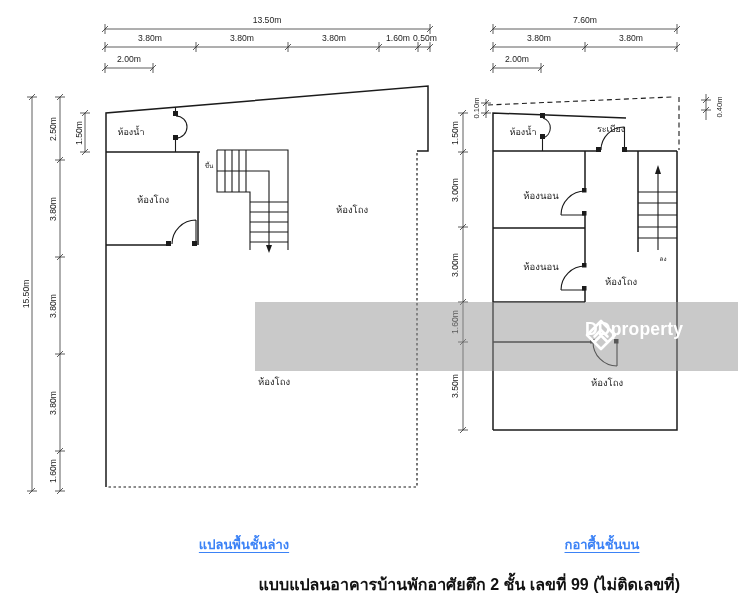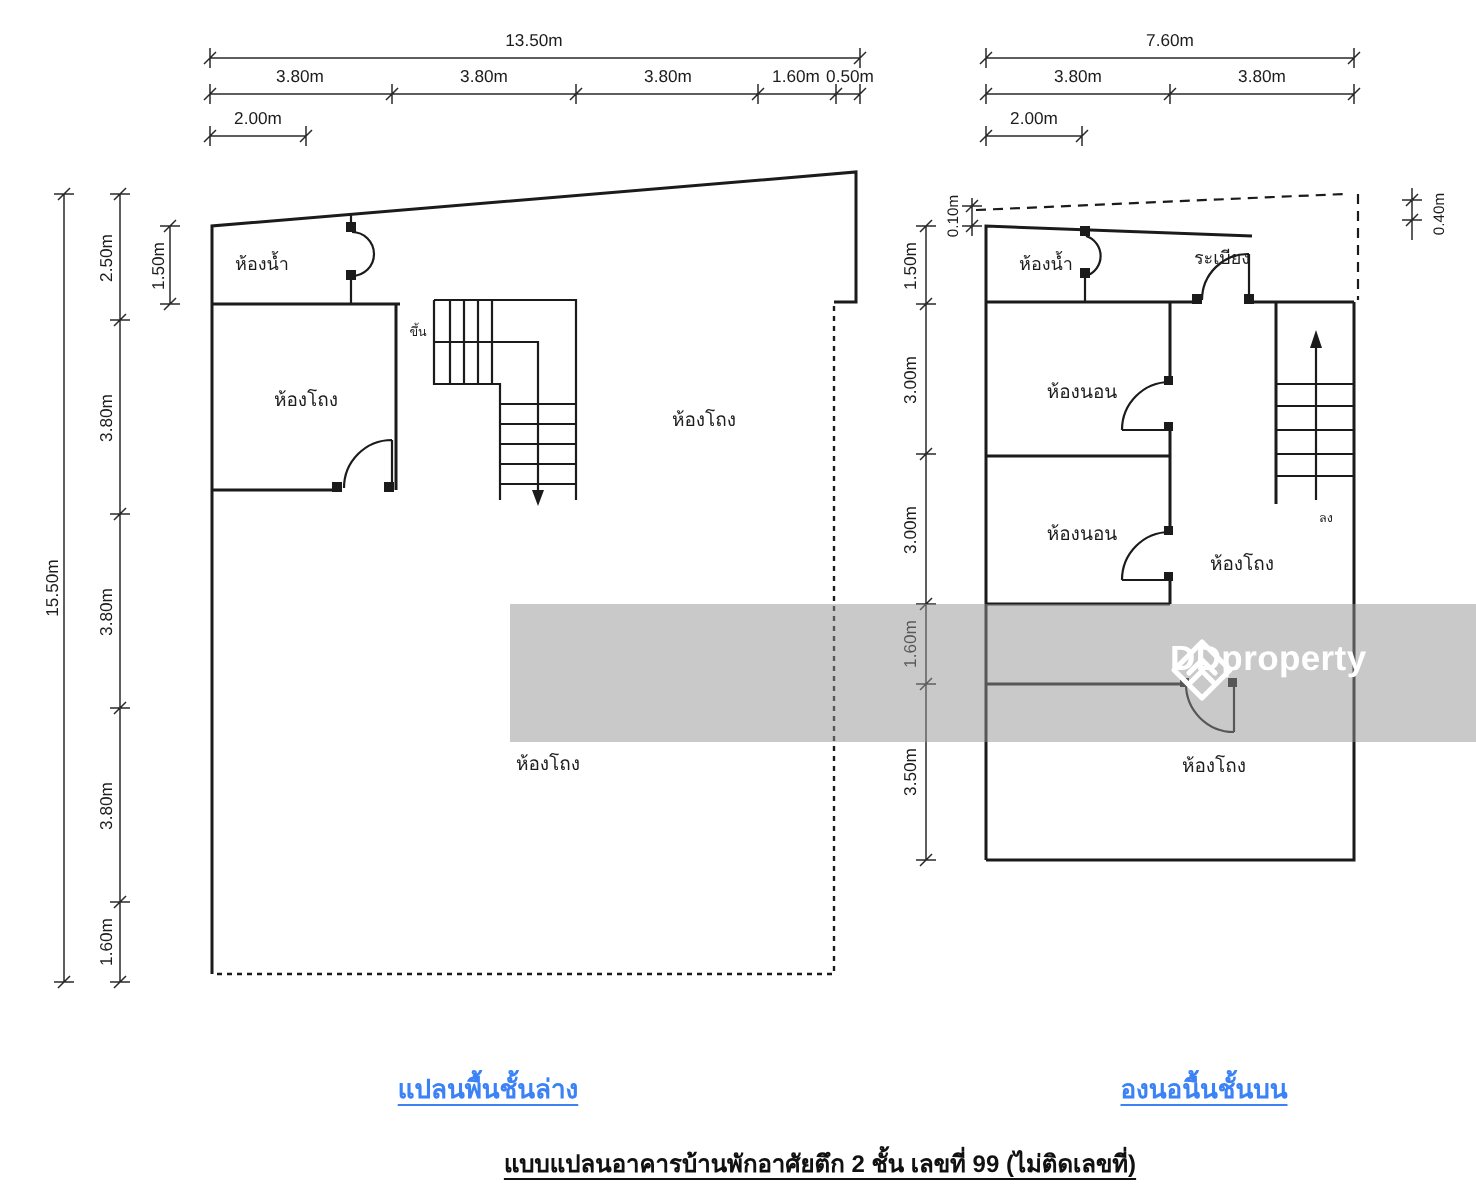--- a/index.html
+++ b/index.html
@@ -13,22 +13,22 @@
   .door{fill:none;stroke:#1b1b1b;stroke-width:1.1;}
   .post{fill:#1b1b1b;stroke:none;}
   .dim{fill:none;stroke:#2a2a2a;stroke-width:0.75;}
   .dimtext{fill:#1d1d1d;font-size:8.6px;font-family:"Liberation Sans",sans-serif;}
   .roomtext{fill:#1d1d1d;font-size:9.5px;font-family:"Liberation Sans",sans-serif;}
   .tinytext{fill:#1d1d1d;font-size:6.3px;font-family:"Liberation Sans",sans-serif;}
   .mid{text-anchor:middle;}
   .arrow{fill:#1b1b1b;stroke:none;}
   .caption{position:absolute;text-align:center;font-weight:bold;font-size:13px;color:#3b82f6;
            text-decoration:underline;text-underline-offset:3px;}
-  #title-caption{position:absolute;text-align:center;font-weight:bold;font-size:12px;color:#111;
-           text-decoration:underline;text-underline-offset:3px;}
+  #title-caption{position:absolute;text-align:right;font-weight:bold;font-size:16px;color:#111;
+           text-underline-offset:3px;}
   #watermark-band{position:absolute;left:255px;top:302px;width:483px;height:69px;
            background:rgba(148,148,148,0.5);display:flex;align-items:center;}
   #watermark-logo{position:absolute;left:330px;top:17px;display:flex;align-items:center;gap:6px;}
   #brand-name{color:#ffffff;font-weight:bold;font-size:17.5px;letter-spacing:0.2px;}
 </style>
 </head>
 <body>
 
 <div id="stage">
 
@@ -197,16 +197,16 @@
     <svg width="32" height="32" viewBox="0 0 32 32">
       <path d="M16,2 L30,16 L16,30 L2,16 Z" fill="none" stroke="#ffffff" stroke-width="2.6" stroke-linejoin="round"></path>
       <path d="M9.5,17.5 L16,11 L22.5,17.5" fill="none" stroke="#ffffff" stroke-width="2.6" stroke-linecap="round" stroke-linejoin="round"></path>
       <path d="M9.5,23 L16,16.5 L22.5,23" fill="none" stroke="#ffffff" stroke-width="2.6" stroke-linecap="round" stroke-linejoin="round"></path>
     </svg>
     <span id="brand-name">DDproperty</span>
   </div>
 </div>
 
 <div class="caption" style="left:154px;top:534px;width:180px;">แปลนพื้นชั้นล่าง</div>
-<div class="caption" style="left:512px;top:534px;width:180px;">องนอนื้นชั้นบน</div>
+<div class="caption" style="left:512px;top:534px;width:180px;">กอาศื้นชั้นบน</div>
 <div id="title-caption" style="left:140px;top:572px;width:540px;">แบบแปลนอาคารบ้านพักอาศัยตึก 2 ชั้น เลขที่ 99 (ไม่ติดเลขที่)</div>
 
 </div>
 
 </body></html>

